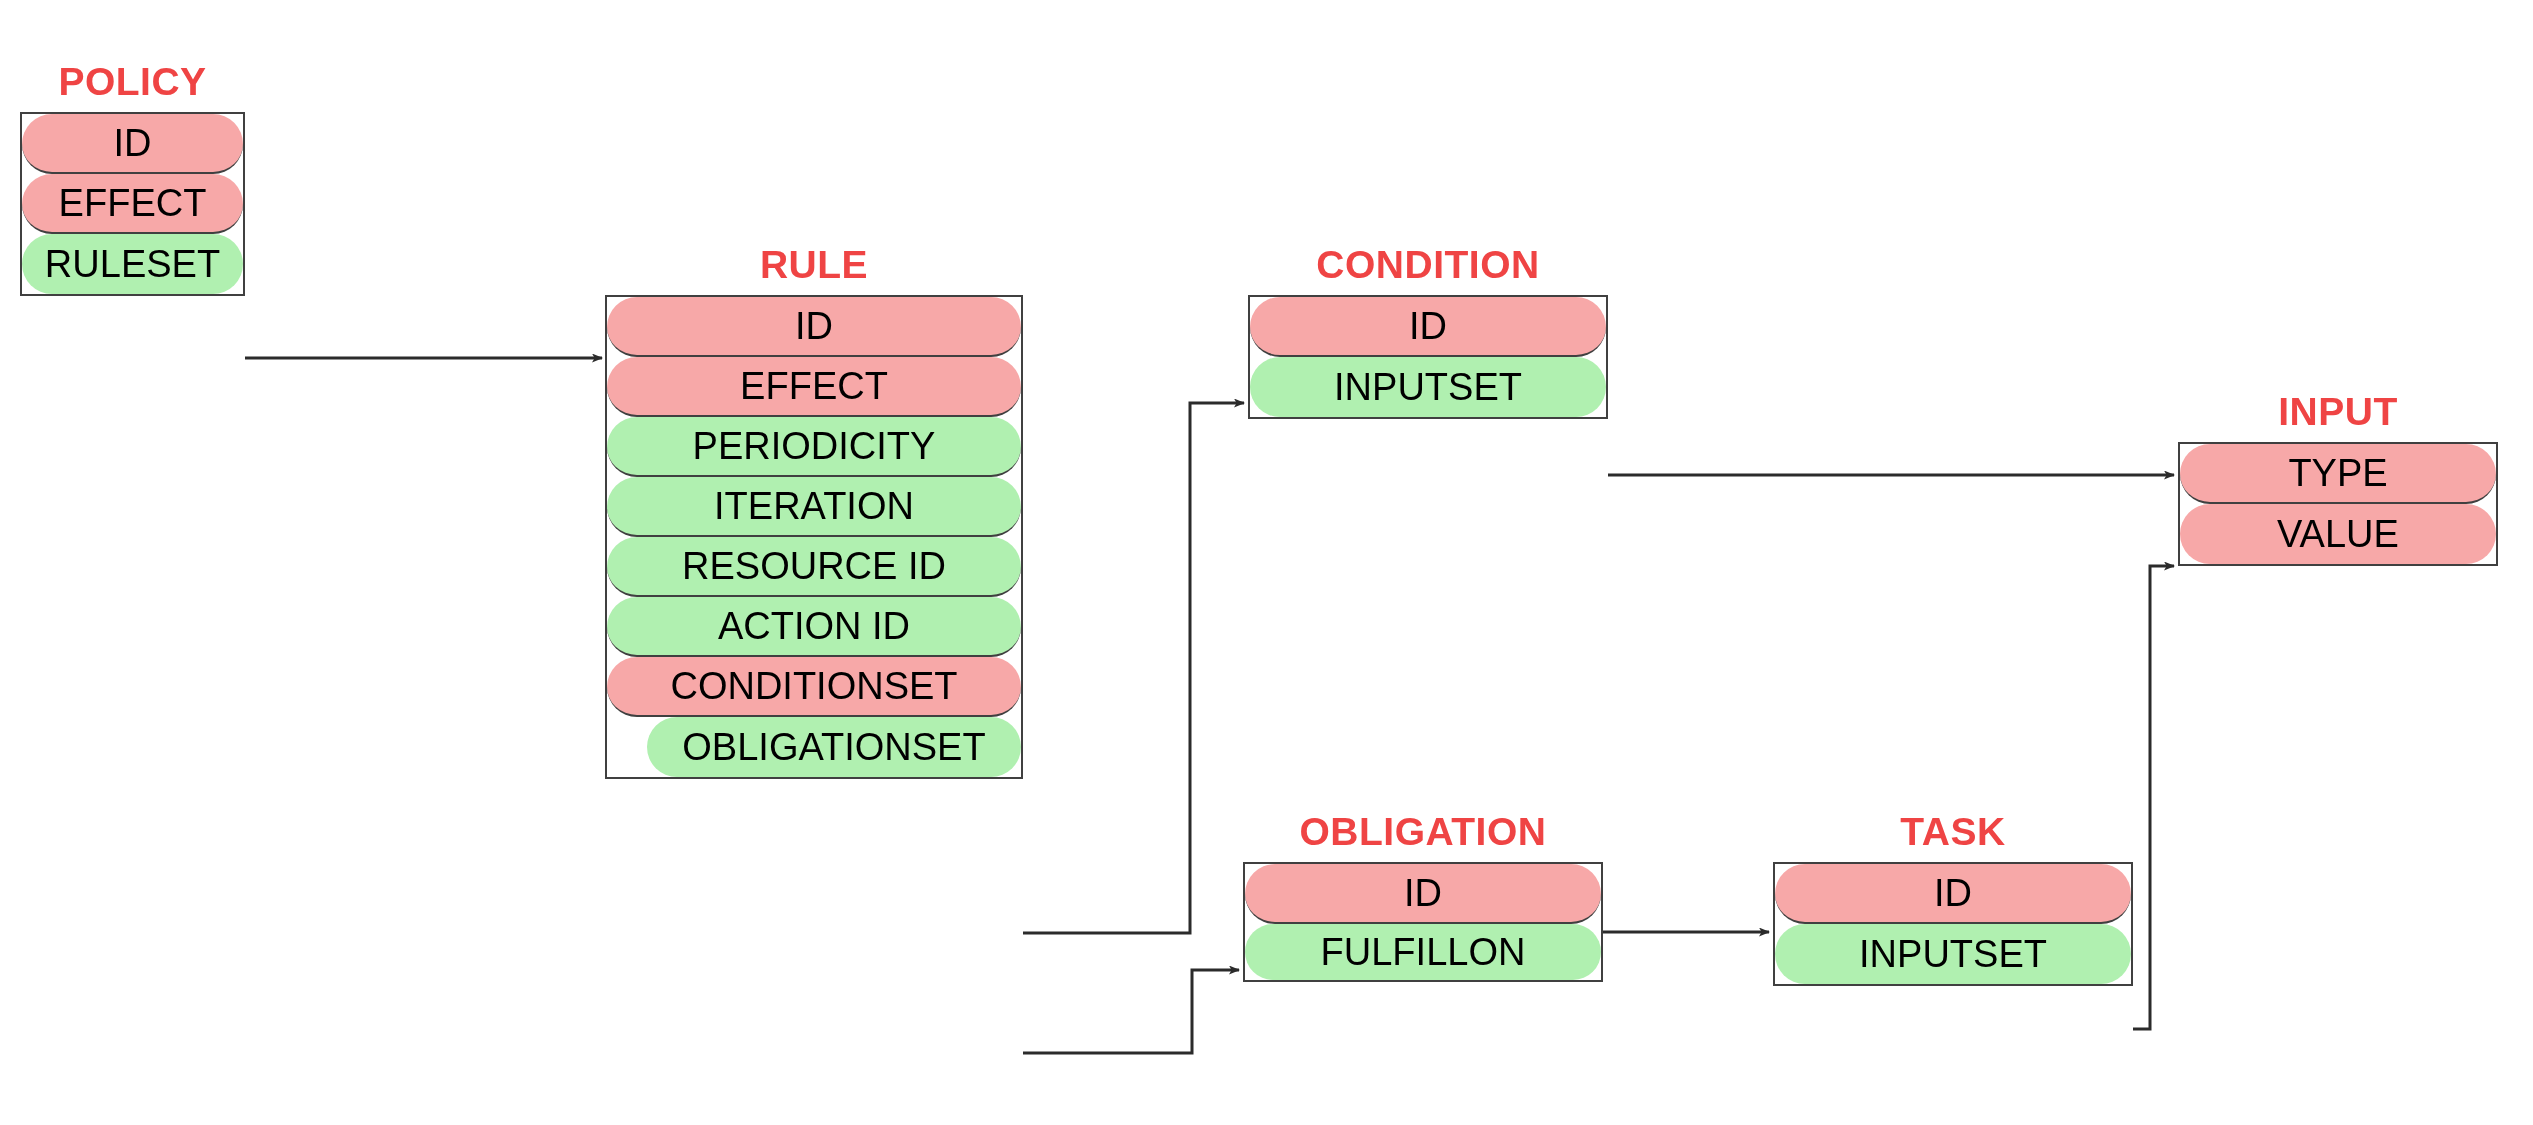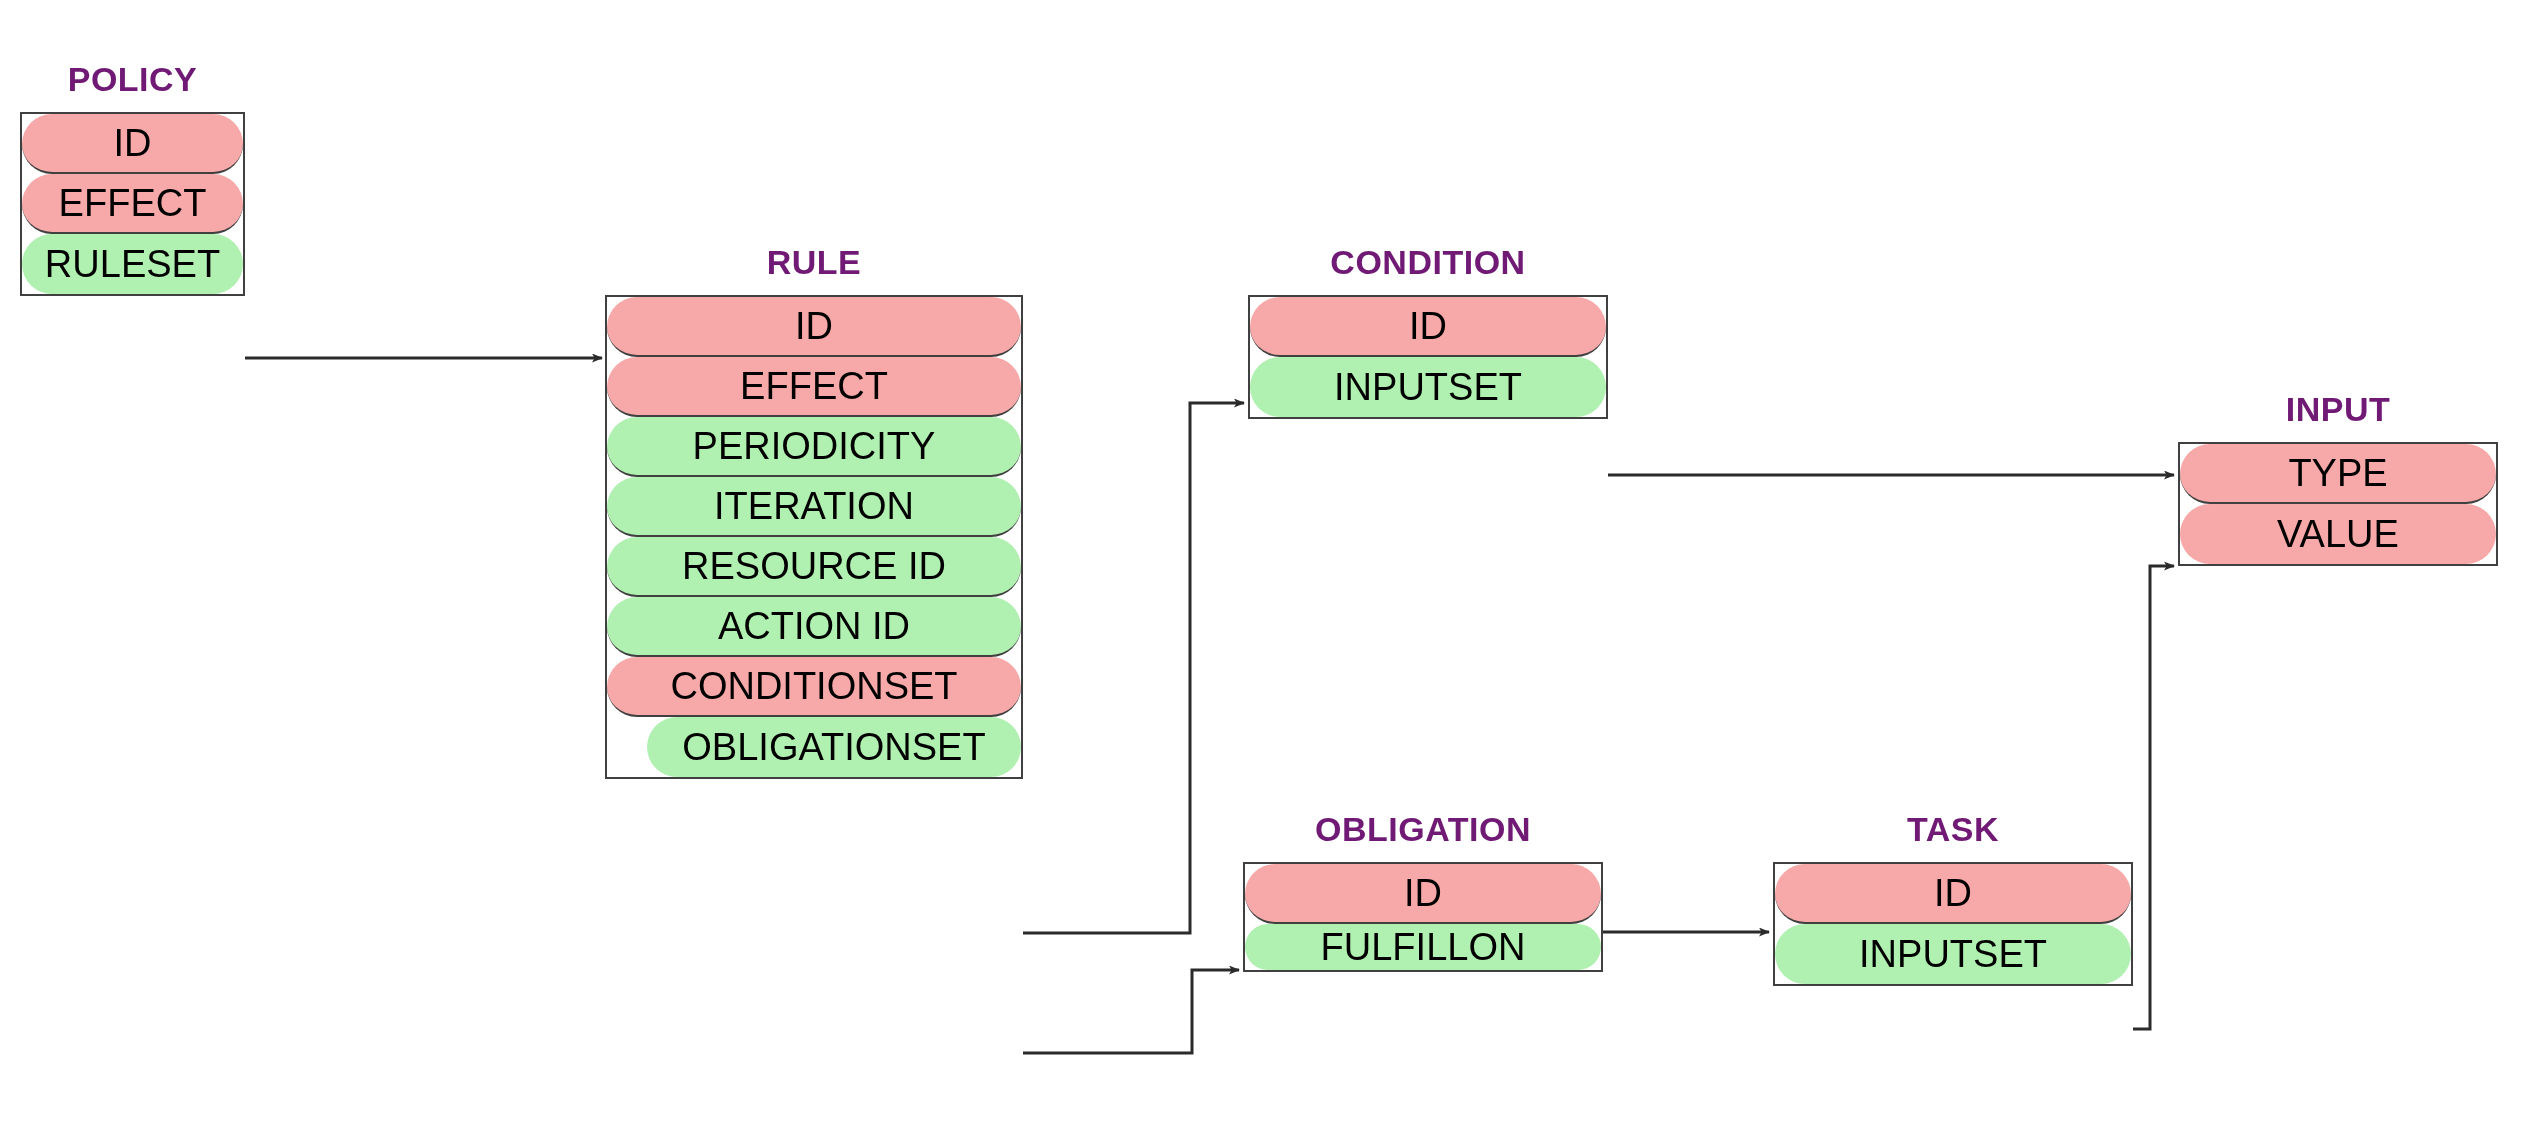--- a/index.html
+++ b/index.html
@@ -26,23 +26,23 @@
   .entity {
     position: absolute;
     box-sizing: border-box;
   }
   .entity-title {
     position: absolute;
     left: 0;
     width: 100%;
     text-align: center;
     font-weight: bold;
-    font-size: 34px;
+    font-size: 39px;
     letter-spacing: 0.5px;
-    color: #701a75;
+    color: #ef4444;
     white-space: nowrap;
   }
   .entity-table {
     position: absolute;
     left: 0;
     width: 100%;
     border: 2px solid #404040;
     box-sizing: border-box;
   }
   .attr-row {
@@ -151,21 +151,21 @@
             <span>VALUE</span>
           </div>
         </div>
       </div>
       <div class="entity" style="left: 1243px; top: 810px; width: 360px; height: 172px;">
         <div class="entity-title" style="top: 0px;">OBLIGATION</div>
         <div class="entity-table" style="top: 52px;">
           <div class="attr-row key" style="height: 60px;">
             <span>ID</span>
           </div>
-          <div class="attr-row plain" style="height: 46px;">
+          <div class="attr-row plain" style="height: 56px;">
             <span>FULFILLON</span>
           </div>
         </div>
       </div>
       <div class="entity" style="left: 1773px; top: 810px; width: 360px; height: 172px;">
         <div class="entity-title" style="top: 0px;">TASK</div>
         <div class="entity-table" style="top: 52px;">
           <div class="attr-row key" style="height: 60px;">
             <span>ID</span>
           </div>

